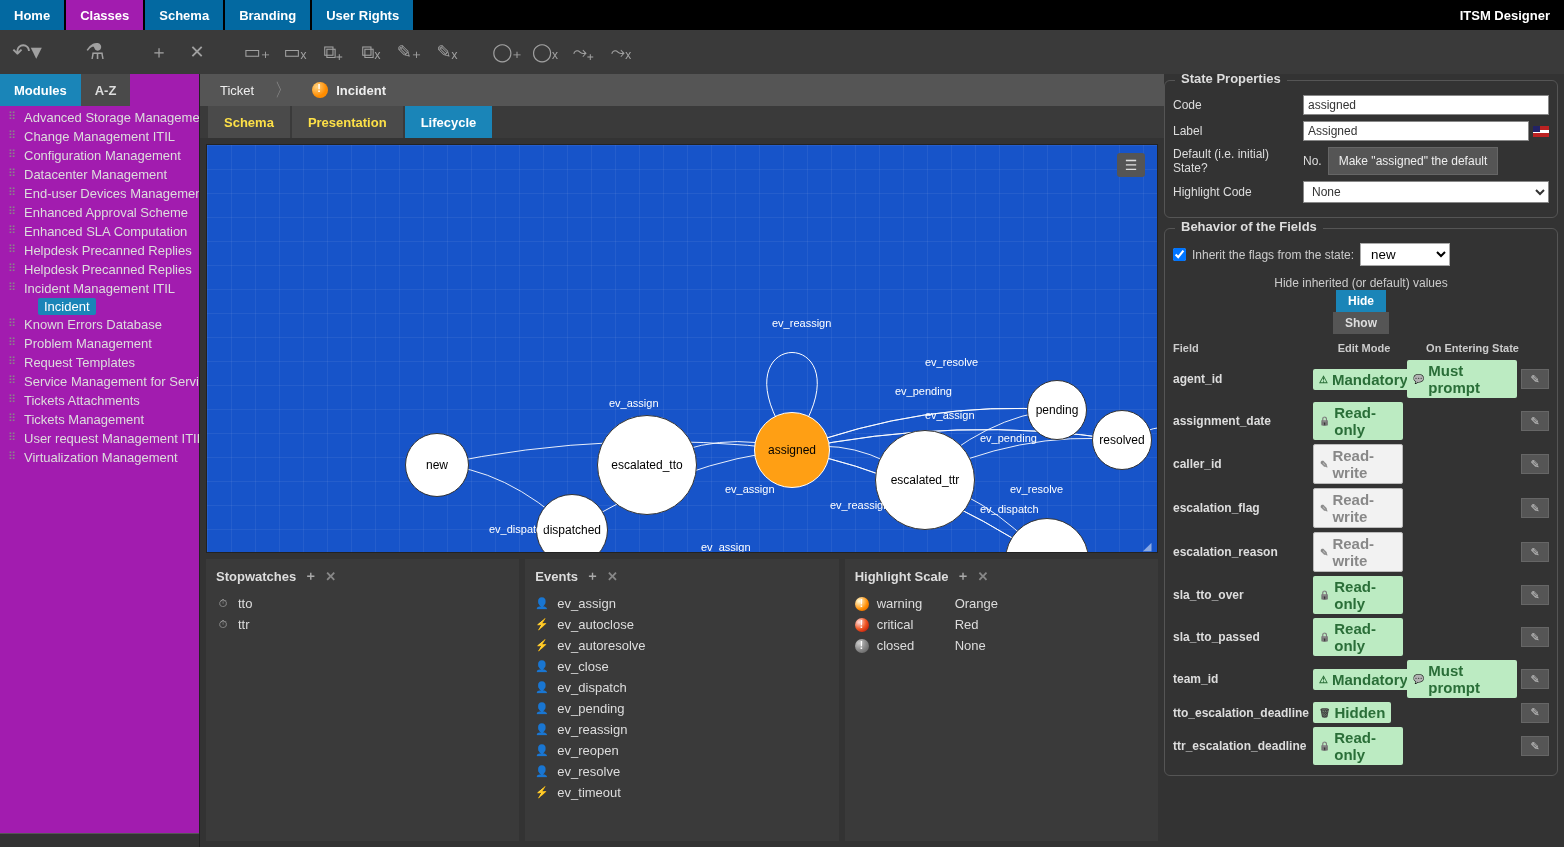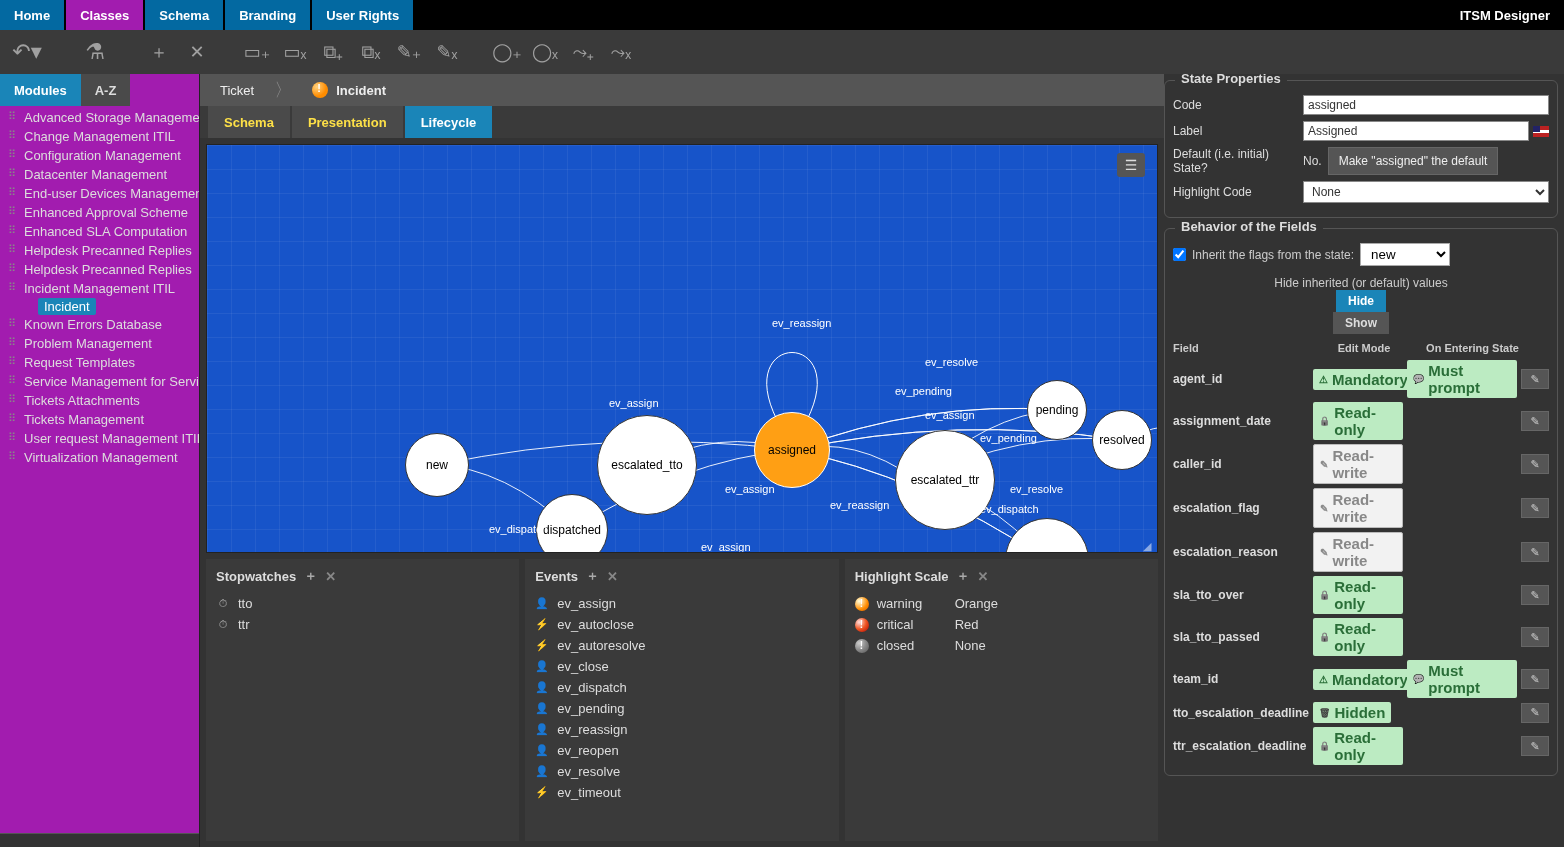--- a/index.html
+++ b/index.html
@@ -192,21 +192,21 @@
             <path d="M850,265 Q717.5,255 585,305" stroke="#fff" stroke-width="1" fill="none" opacity="0.9"></path>
             <path d="M570,275 C525,185 645,185 600,275" stroke="#fff" stroke-width="1" fill="none"></path>
           </svg>
         <div class="canvas-btn">☰</div>
         <div class="resize-handle"></div>
         <div id="nodes">
             <div class="node" style="left: 198px; top: 288px; width: 64px; height: 64px;">new</div>
             <div class="node" style="left: 390px; top: 270px; width: 100px; height: 100px;">escalated_tto</div>
             <div class="node" style="left: 329px; top: 349px; width: 72px; height: 72px;">dispatched</div>
             <div class="node selected" style="left: 547px; top: 267px; width: 76px; height: 76px;">assigned</div>
-            <div class="node" style="left: 688px; top: 285px; width: 100px; height: 100px;">escalated_ttr</div>
+            <div class="node" style="left: 668px; top: 285px; width: 100px; height: 100px;">escalated_ttr</div>
             <div class="node" style="left: 820px; top: 235px; width: 60px; height: 60px;">pending</div>
             <div class="node" style="left: 798px; top: 373px; width: 84px; height: 84px;">redispatched</div>
             <div class="node" style="left: 885px; top: 265px; width: 60px; height: 60px;">resolved</div>
           </div>
         <div id="edgelabels">
             <div class="edge-label" style="left: 565px; top: 172px;">ev_reassign</div>
             <div class="edge-label" style="left: 718px; top: 211px;">ev_resolve</div>
             <div class="edge-label" style="left: 688px; top: 240px;">ev_pending</div>
             <div class="edge-label" style="left: 402px; top: 252px;">ev_assign</div>
             <div class="edge-label" style="left: 718px; top: 264px;">ev_assign</div>

